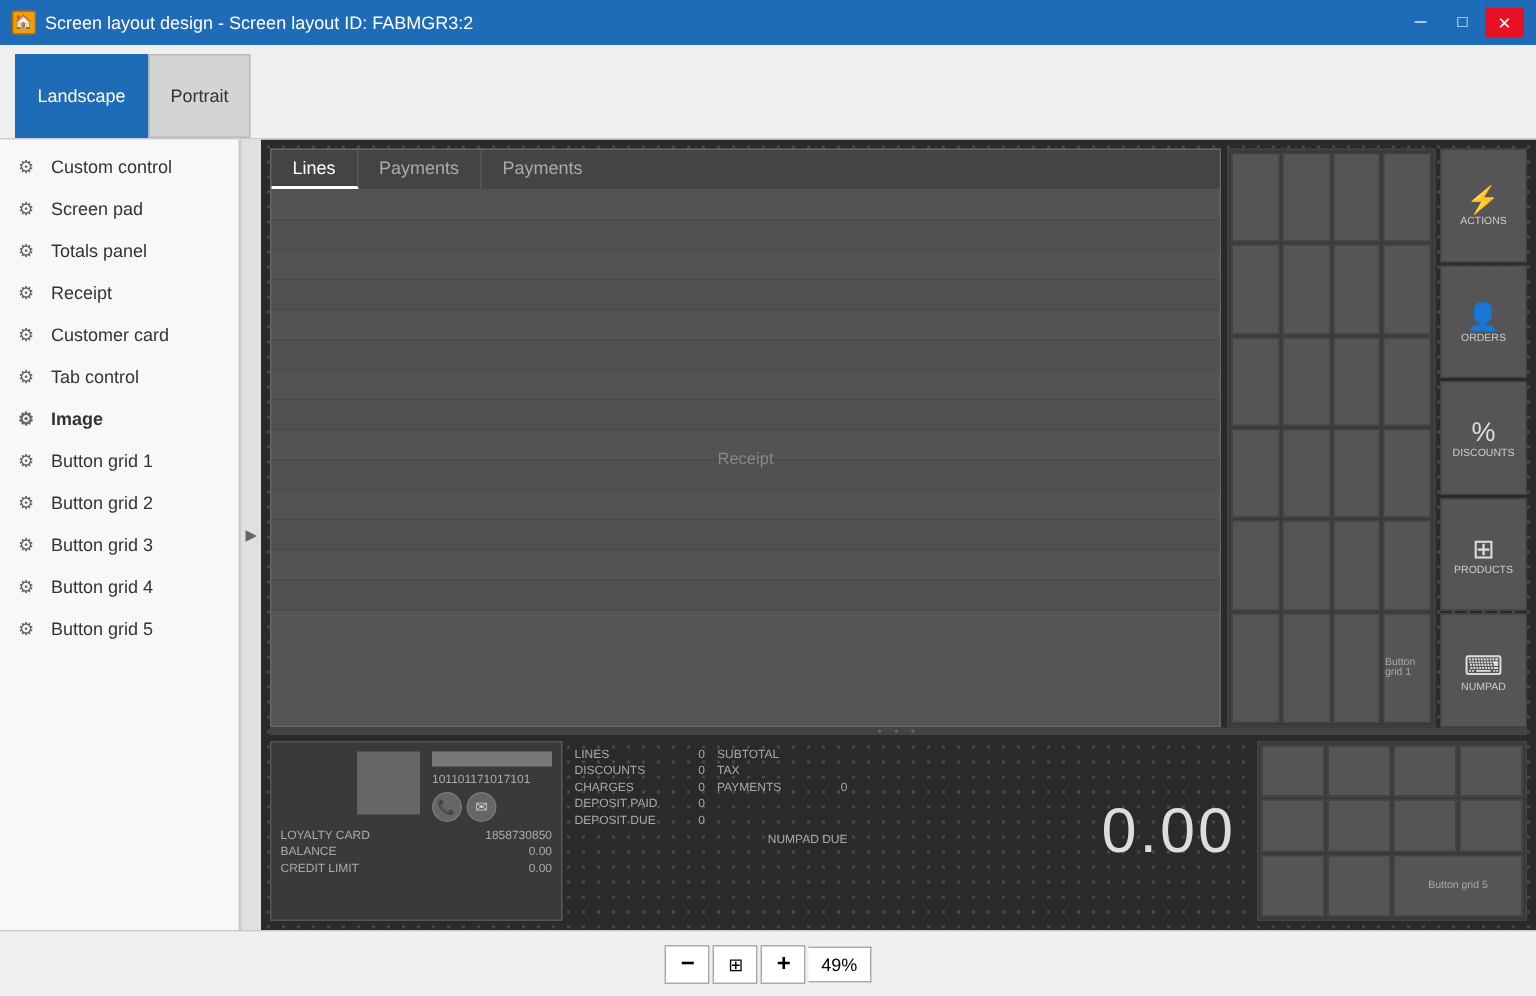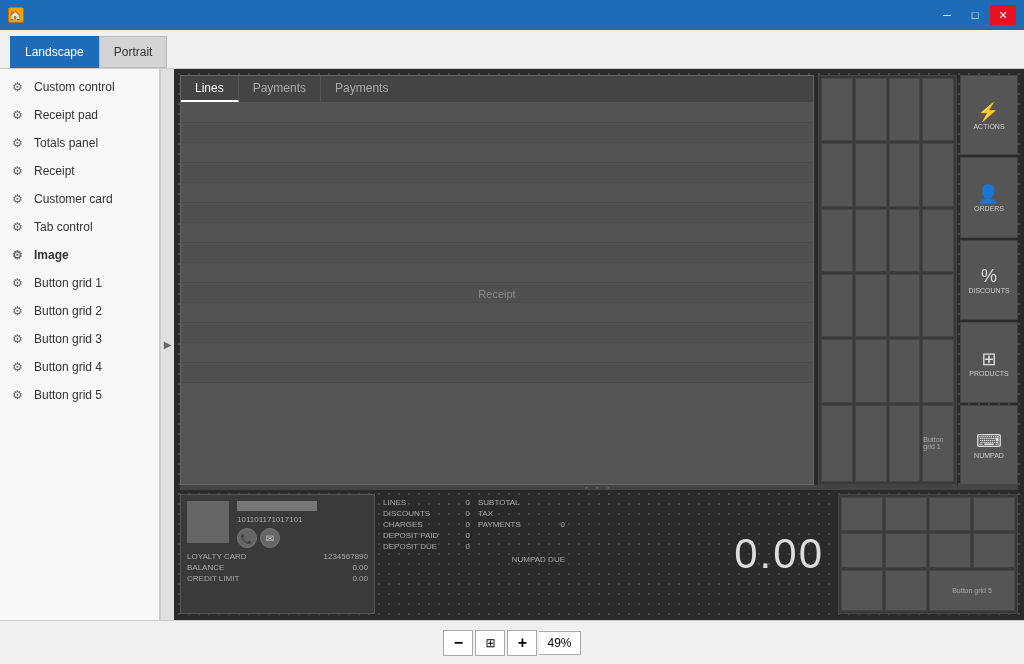--- a/index.html
+++ b/index.html
@@ -19,21 +19,21 @@
     .title-bar-text { color: white; font-size: 12px; }
     .title-bar-controls { display: flex; gap: 2px; }
     .title-btn { width: 26px; height: 20px; border: none; cursor: pointer; font-size: 11px; display: flex; align-items: center; justify-content: center; color: white; background: transparent; }
     .title-btn.close { background: #e81123; }
 
     
     .window { background: #f0f0f0; height: 634px; display: flex; flex-direction: column; }
 
     
     .tab-bar { display: flex; padding: 6px 10px 0; background: #f0f0f0; border-bottom: 1px solid #ccc; }
-    .tab { padding: 8px 14px; font-size: 12px; cursor: pointer; border: 1px solid #bbb; background: #e0e0e0; color: #333; }
+    .tab { padding: 20px 14px; font-size: 12px; cursor: pointer; border: 1px solid #bbb; background: #e0e0e0; color: #333; }
     .tab.active { background: #1e6bb8; color: white; border-color: #1e6bb8; }
     .tab:not(.active) { background: #d4d4d4; }
 
     
     .content { display: flex; flex: 1; overflow: hidden; }
 
     
     .sidebar { width: 160px; background: #f8f8f8; border-right: 1px solid #ccc; padding: 4px 0; flex-shrink: 0; }
     .sidebar-item { display: flex; align-items: center; gap: 8px; padding: 7px 12px; font-size: 12px; color: #333; cursor: pointer; }
     .sidebar-item.active { font-weight: bold; }
@@ -58,20 +58,21 @@
 
     
     .sidebar-expand { width: 14px; background: #e0e0e0; border-left: 1px solid #ccc; display: flex; align-items: center; justify-content: center; cursor: pointer; font-size: 10px; color: #666; }
   </style>
 </head>
 <body>
 
 <div class="title-bar">
   <div class="title-bar-left">
     <div class="title-bar-icon">🏠</div>
+    <span class="title-bar-text">Screen layout design - Screen layout ID: FABMGR3:2</span>
   </div>
   <div class="title-bar-controls">
     <button class="title-btn">─</button>
     <button class="title-btn">□</button>
     <button class="title-btn close">✕</button>
   </div>
 </div>
 
 <div class="window">
 
@@ -82,21 +83,21 @@
 
   <div class="content">
 
     <div class="sidebar">
       <div class="sidebar-item">
         <span class="gear-icon">⚙</span>
         <span>Custom control</span>
       </div>
       <div class="sidebar-item">
         <span class="gear-icon">⚙</span>
-        <span>Receipt pad</span>
+        <span>Screen pad</span>
       </div>
       <div class="sidebar-item">
         <span class="gear-icon">⚙</span>
         <span>Totals panel</span>
       </div>
       <div class="sidebar-item">
         <span class="gear-icon">⚙</span>
         <span>Receipt</span>
       </div>
       <div class="sidebar-item">
@@ -236,34 +237,34 @@
         </div>
       </div>
 
       <div style="height:5px; background:#444; cursor:ns-resize; margin:0 6px; display:flex; align-items:center; justify-content:center;">
         <span style="color:#666; font-size:8px; letter-spacing:3px;">• • •</span>
       </div>
 
       <div style="display:flex; padding:4px 6px 6px 6px; gap:4px; height:130px;">
 
         <div style="width:195px; background:#3a3a3a; border:1px solid #555; padding:6px; flex-shrink:0;">
-          <div style="display:flex; gap:8px; margin-bottom:4px;">
+          <div style="display:flex; gap:8px; margin-bottom:4px;justify-content:flex-end;">
             <div style="width:42px; height:42px; background:#666; flex-shrink:0;"></div>
             <div>
               <div style="background:#777; height:10px; width:80px; margin-bottom:4px;"></div>
               <div style="font-size:8px; color:#aaa; margin-bottom:4px;">101101171017101</div>
               <div style="display:flex; gap:3px;">
                 <div style="width:20px; height:20px; border-radius:50%; background:#666; border:1px solid #777; display:flex; align-items:center; justify-content:center; font-size:10px; color:#ccc; cursor:pointer;">📞</div>
                 <div style="width:20px; height:20px; border-radius:50%; background:#666; border:1px solid #777; display:flex; align-items:center; justify-content:center; font-size:10px; color:#ccc; cursor:pointer;">✉</div>
               </div>
             </div>
           </div>
           <div style="display:flex; justify-content:space-between; font-size:8px; color:#aaa; margin-bottom:2px;">
             <span>LOYALTY CARD</span>
-            <span>1234567890</span>
+            <span>1858730850</span>
           </div>
           <div style="display:flex; justify-content:space-between; font-size:8px; color:#aaa; margin-bottom:2px;">
             <span>BALANCE</span>
             <span>0.00</span>
           </div>
           <div style="display:flex; justify-content:space-between; font-size:8px; color:#aaa;">
             <span>CREDIT LIMIT</span>
             <span>0.00</span>
           </div>
         </div>

